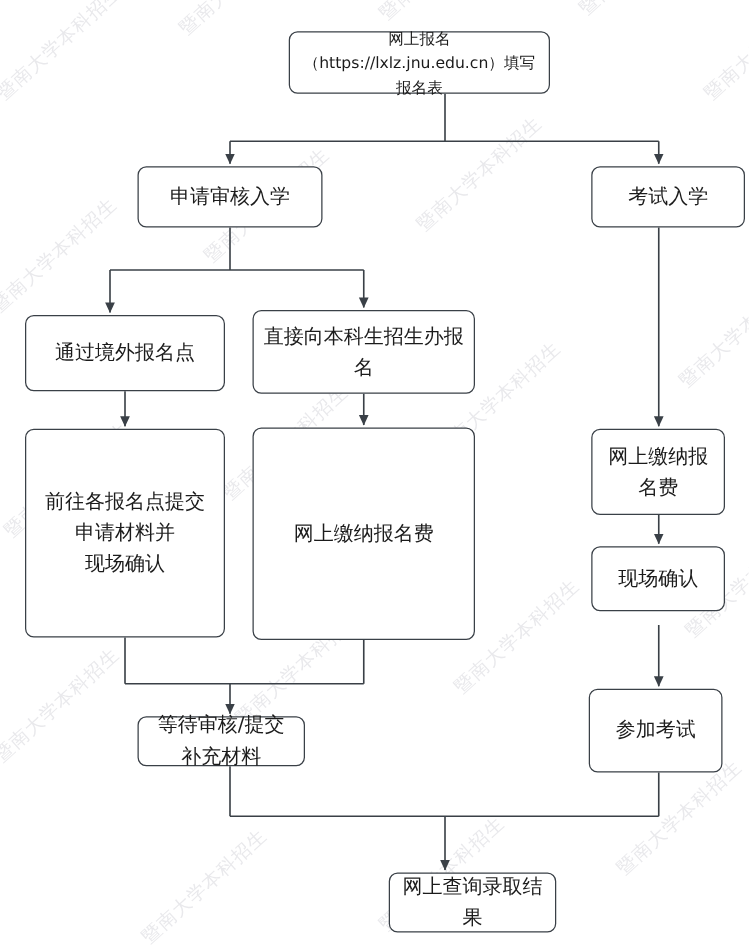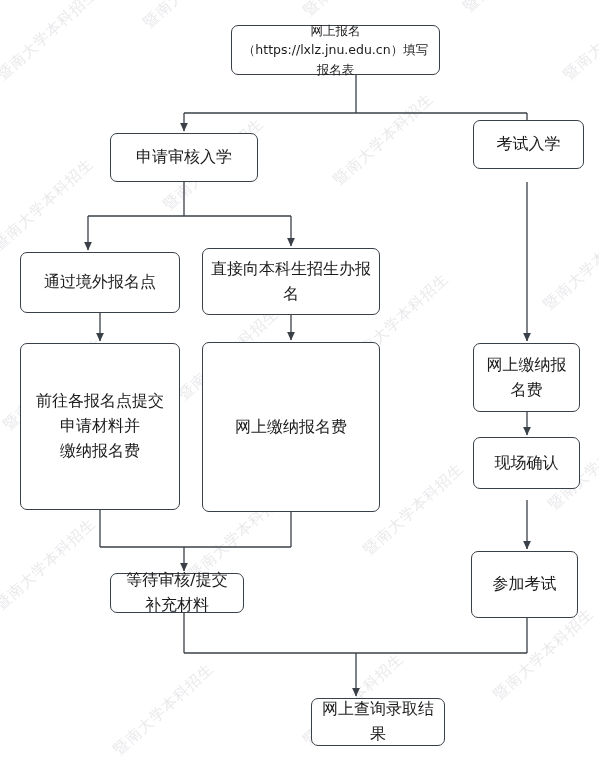--- a/index.html
+++ b/index.html
@@ -135,35 +135,35 @@
   </svg>
 
   <div class="node node-start" style="left:231px; top:25px; width:209px; height:50px;">
     <span class="lbl">网上报名（https://lxlz.jnu.edu.cn）填写报名表</span>
   </div>
 
   <div class="node" style="left:110px; top:133px; width:148px; height:49px;">
     <span class="lbl">申请审核入学</span>
   </div>
 
-  <div class="node" style="left:473px; top:120px; width:111px; height:49px;">
+  <div class="node" style="left:473px; top:133px; width:123px; height:49px;">
     <span class="lbl">考试入学</span>
   </div>
 
   <div class="node" style="left:20px; top:252px; width:160px; height:61px;">
     <span class="lbl">通过境外报名点</span>
   </div>
 
   <div class="node" style="left:202px; top:248px; width:178px; height:67px;">
     <span class="lbl">直接向本科生招生办报名</span>
   </div>
 
   <div class="node" style="left:20px; top:343px; width:160px; height:167px;">
     <span class="lbl">前往各报名点提交申请材料并
-缴纳报名费</span>
+现场确认</span>
   </div>
 
   <div class="node" style="left:202px; top:342px; width:178px; height:170px;">
     <span class="lbl">网上缴纳报名费</span>
   </div>
 
   <div class="node" style="left:473px; top:343px; width:107px; height:69px;">
     <span class="lbl">网上缴纳报名费</span>
   </div>
 

